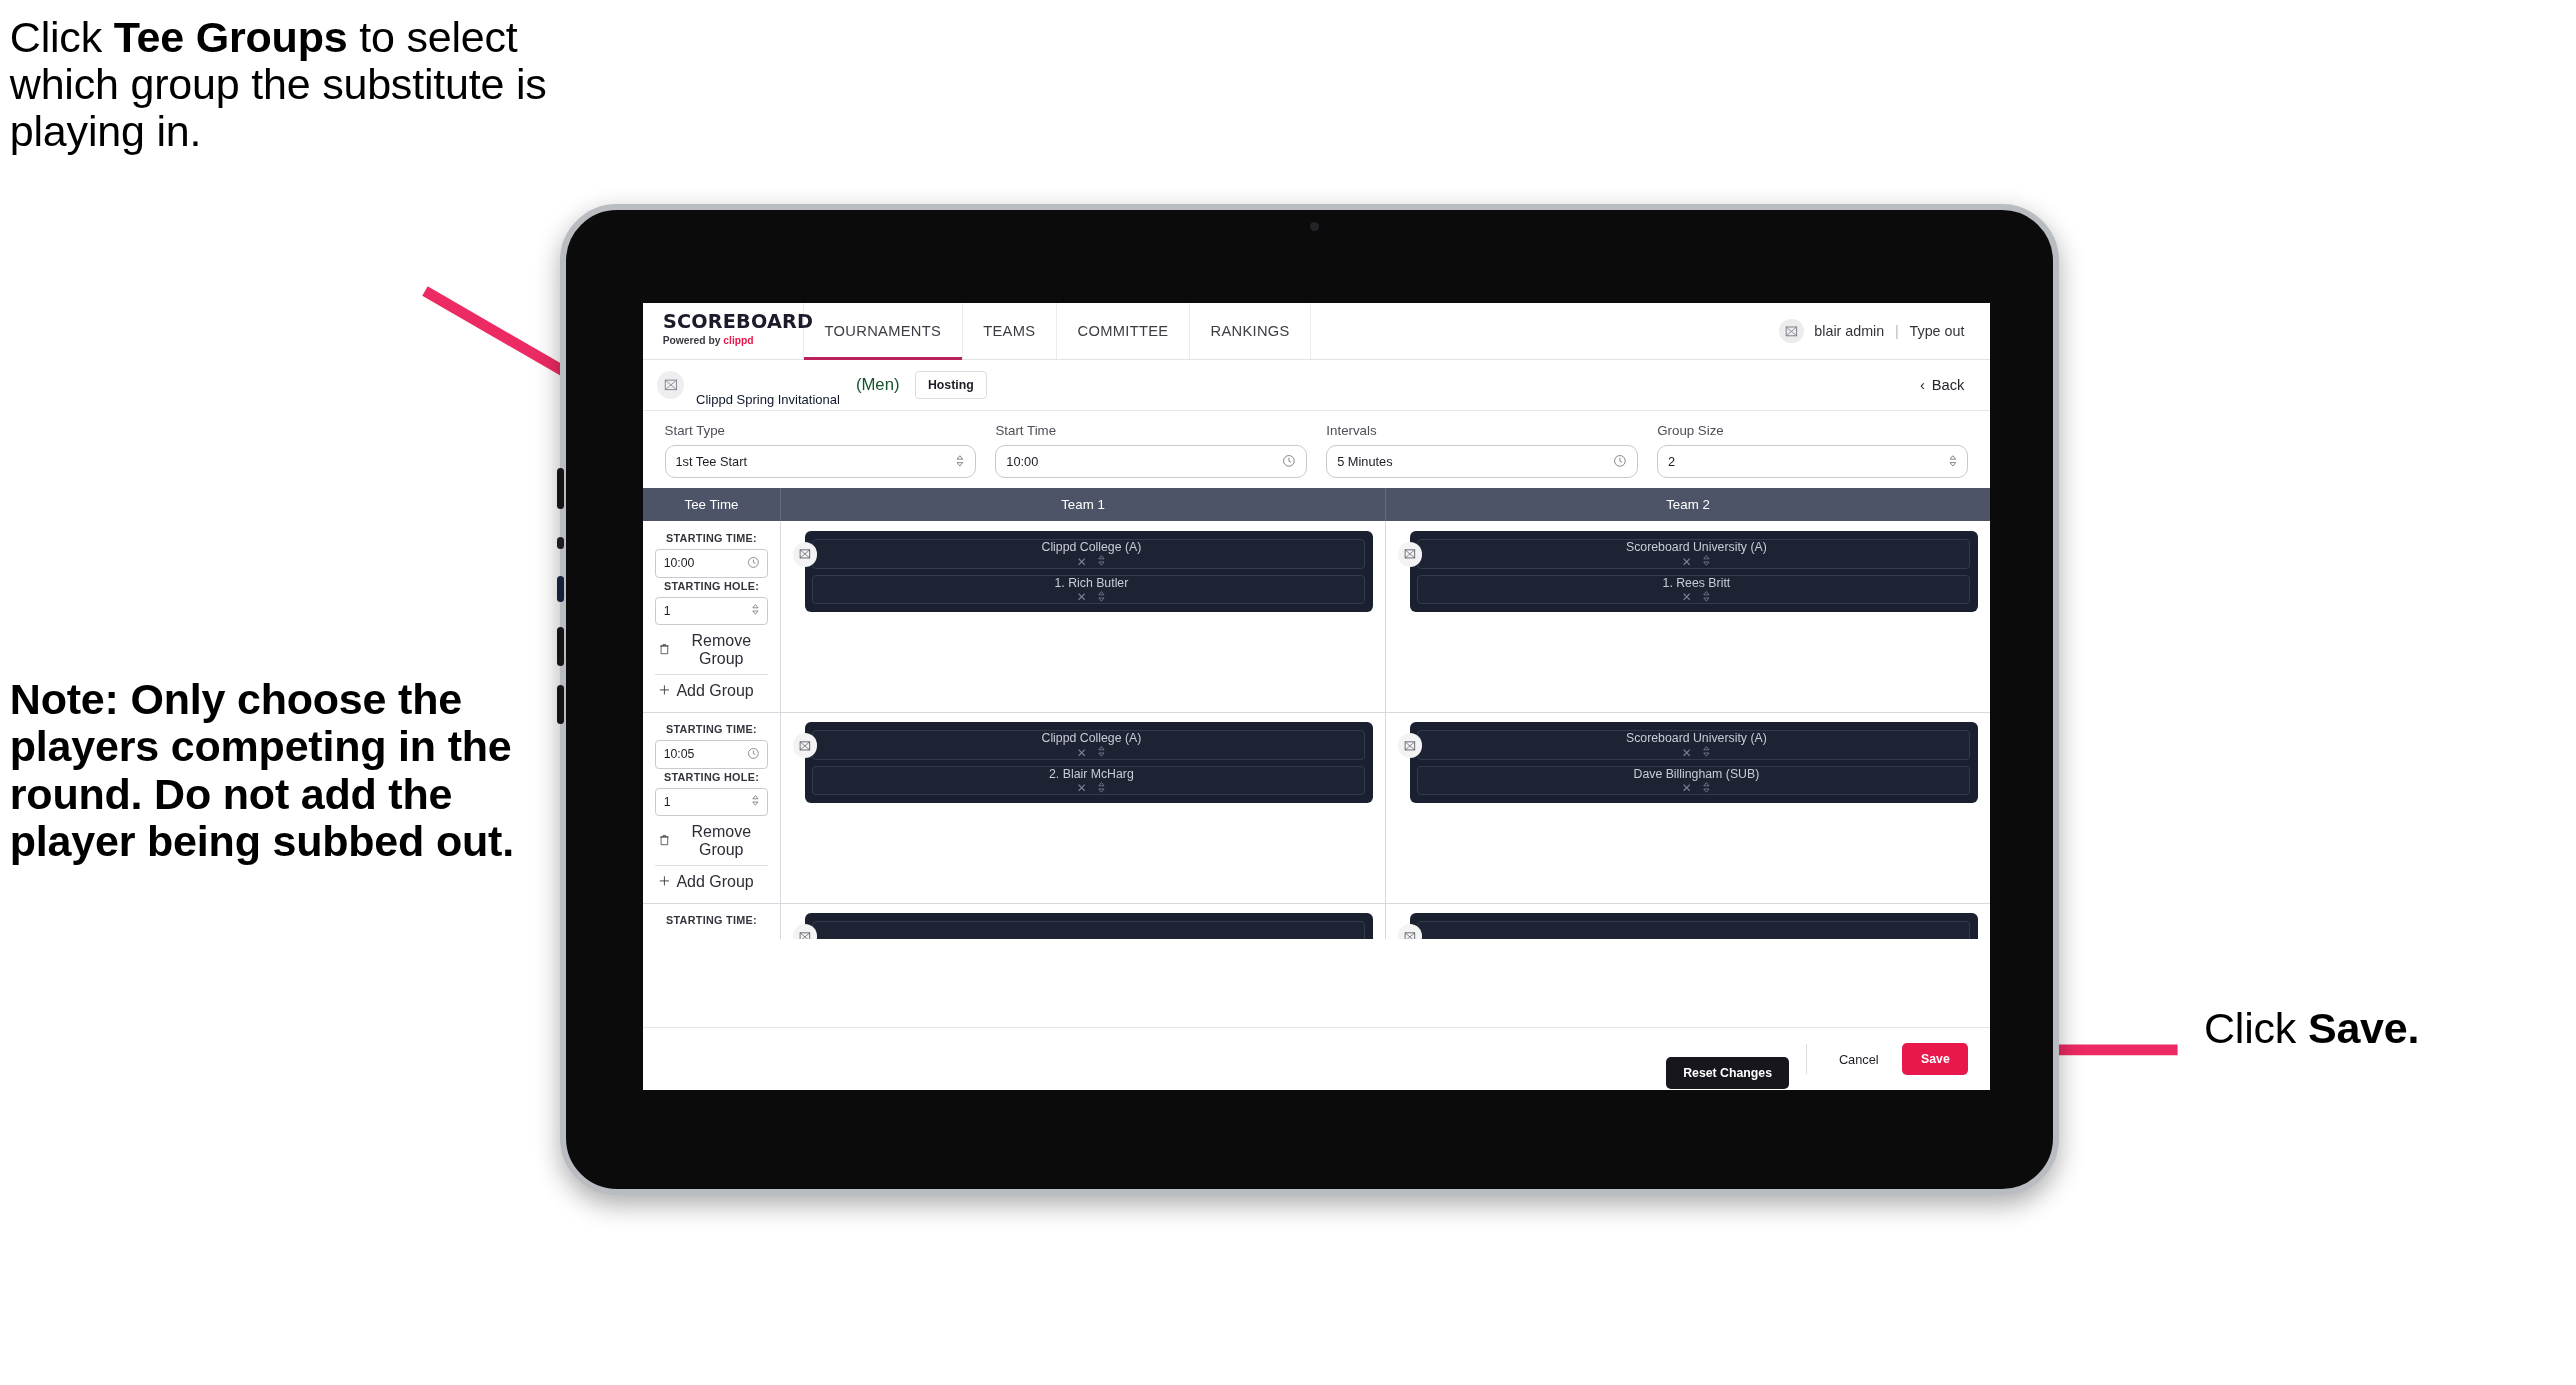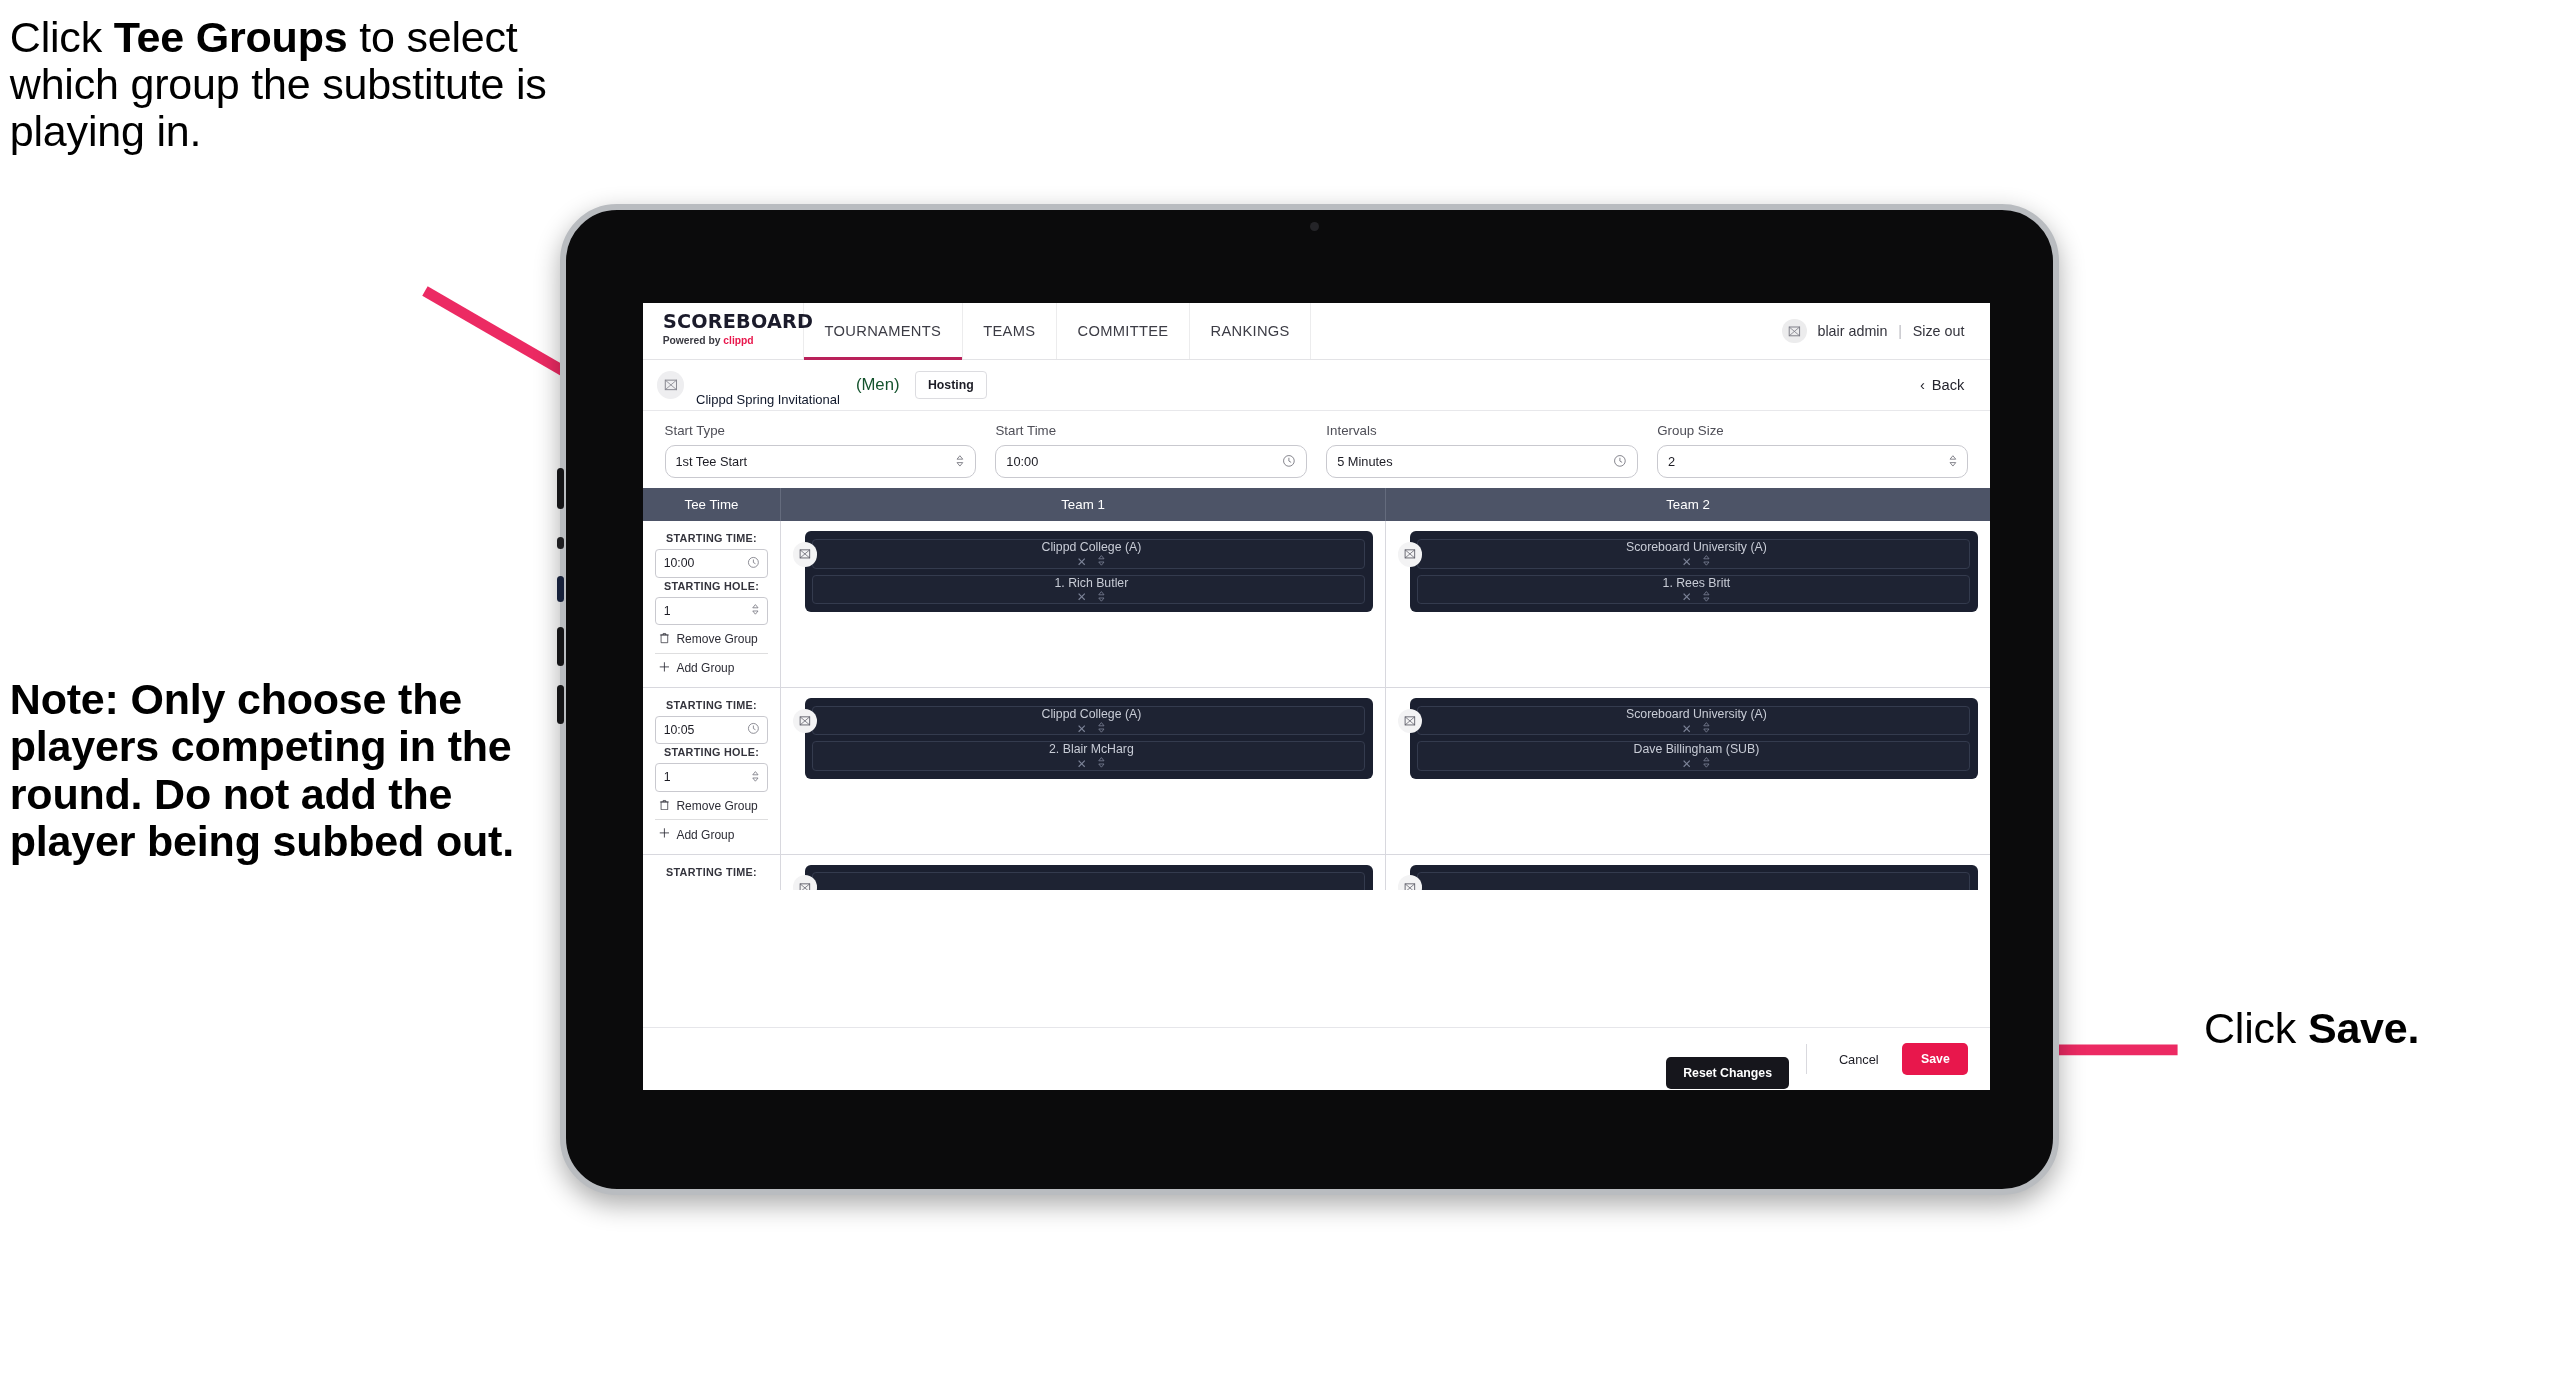--- a/index.html
+++ b/index.html
@@ -151,21 +151,21 @@
     padding: 8.8px 11.8px 5.9px 11.8px; text-align:center;
   }
   .lbl { font-size: 10.8px; font-weight:700; color:#34343d; letter-spacing:0.3px; margin: 2px 0 4.9px; }
   .minictrl {
     height: 28.5px; border:1px solid #c9c9cf; border-radius:3.9px; background:#fff;
     display:flex; align-items:center; padding: 0 7.9px; font-size:12.3px; color:#1c1c24;
   }
   .minictrl .val { flex:1; text-align:left; }
   .minictrl .ic { color:#72727c; font-size:11.8px; }
   .rowlink {
-    display:flex; align-items:center; gap:6.9px; font-size:12px; color:#2d2d36;
+    display:flex; align-items:center; gap:6.9px; font-size:16px; color:#2d2d36;
     padding: 6.9px 2px 5.9px 3.9px; cursor:pointer;text-align:center;
   }
   .rowlink.top { border-top: 1px solid #dededf; }
 
   .cell-team { flex:1; padding: 9.8px 11.8px 9.8px 23.6px; border-right: 1px solid #d8d8de; position:relative; }
   .cell-team:last-child { border-right:none; }
   .card {
     background:#1b2030; border-radius:5.9px; padding: 7.9px; position:relative;
   }
   .logo-badge {
@@ -248,21 +248,21 @@
         </div>
         <div class="navright">
           <div class="avatar">
             <svg width="12.8" height="12.8" viewBox="0 0 16 16">
               <rect x="1.5" y="2.5" width="13" height="11" fill="none" stroke="currentColor" stroke-width="1.2"></rect>
               <path d="M1.5 2.5 L14.5 13.5 M14.5 2.5 L1.5 13.5" stroke="currentColor" stroke-width="1"></path>
             </svg>
           </div>
           <span>blair admin</span>
           <span class="sep">|</span>
-          <span class="signout">Size out</span>
+          <span class="signout">Type out</span>
         </div>
       </div>
 
       <div id="crumb">
         <div class="crumb-ic">
           <svg width="13.8" height="13.8" viewBox="0 0 16 16">
             <rect x="1.5" y="2.5" width="13" height="11" fill="none" stroke="currentColor" stroke-width="1.2"></rect>
             <path d="M1.5 2.5 L14.5 13.5 M14.5 2.5 L1.5 13.5" stroke="currentColor" stroke-width="1"></path>
           </svg>
         </div>

